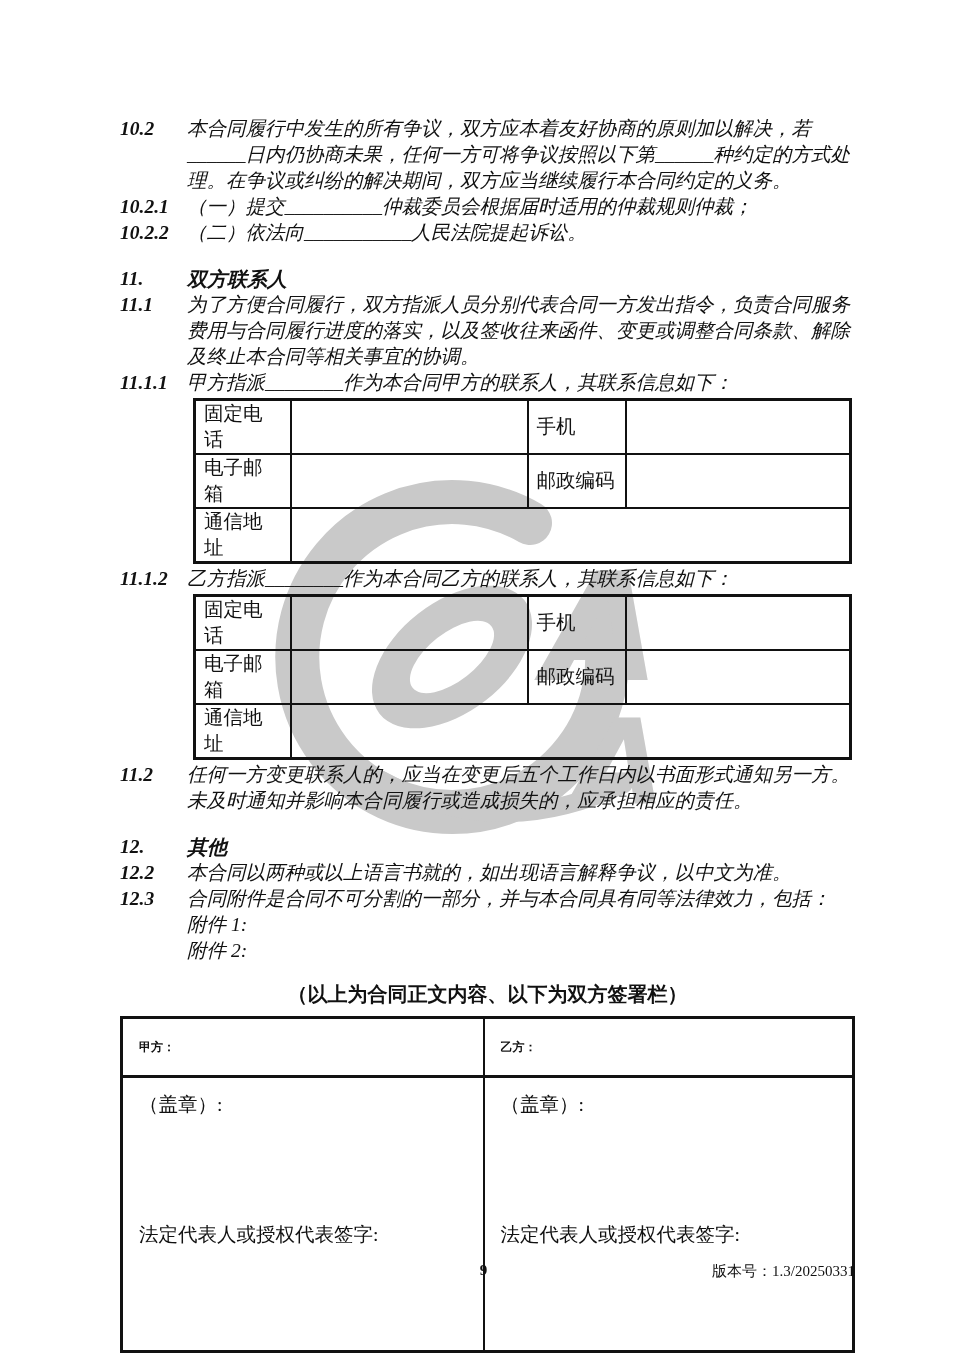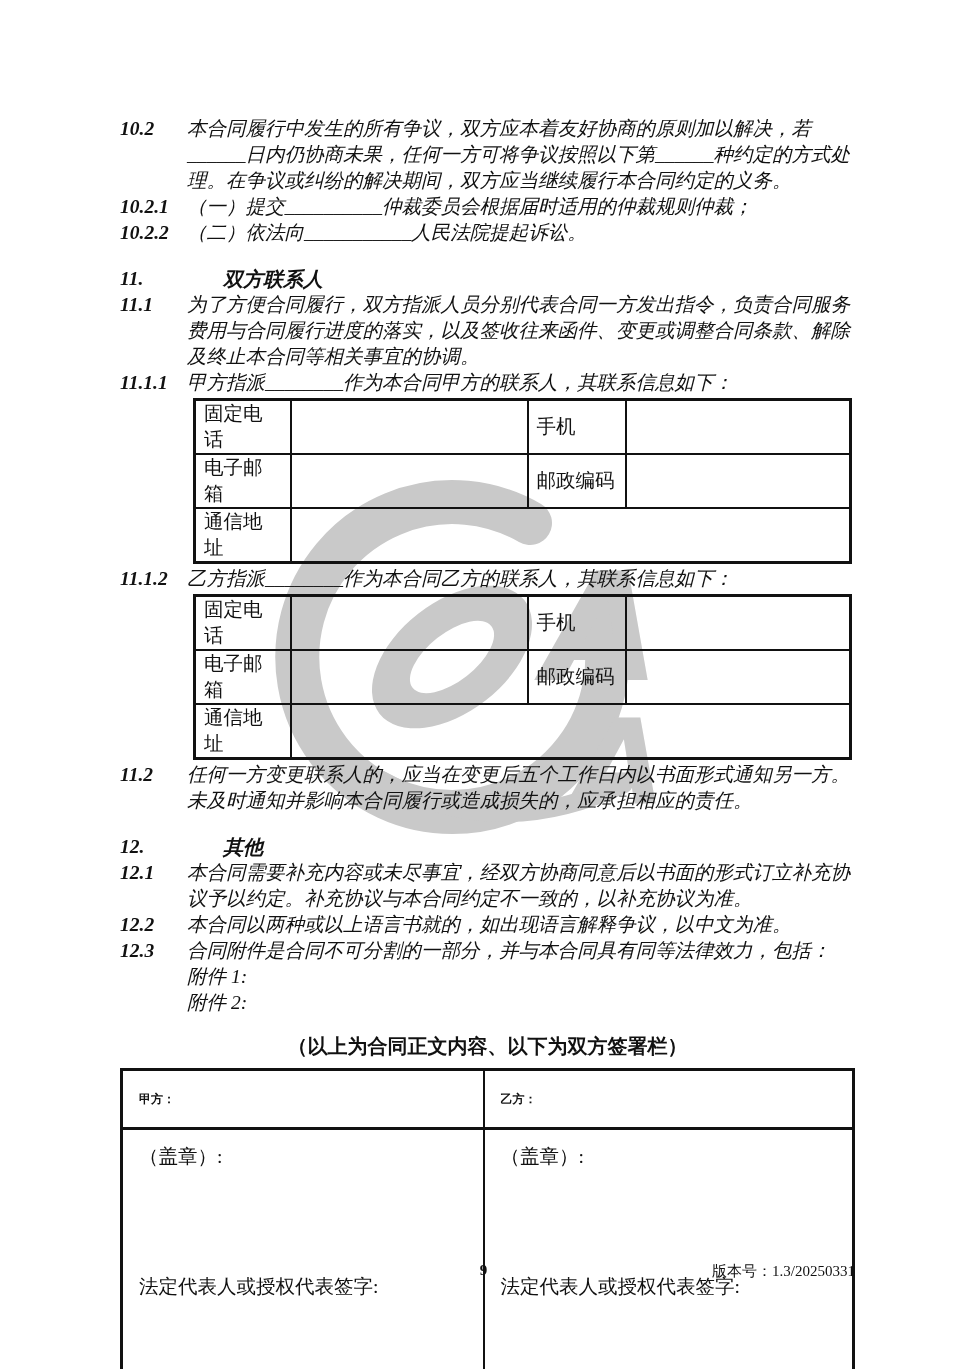--- a/index.html
+++ b/index.html
@@ -16,21 +16,21 @@
     position:absolute;left:252px;top:462px;width:480px;height:385px;
     z-index:0;
   }
   .content{
     position:absolute;left:120px;top:116px;width:735px;z-index:1;
     font-size:19.5px;line-height:26px;
   }
   .clause{display:flex;align-items:flex-start;font-style:italic;}
   .clause .num{flex:0 0 67px;font-weight:bold;white-space:nowrap;}
   .clause .ctext{flex:1;}
-  .sec{margin-top:20px;gap:36px;}
+  .sec{margin-top:20px;}
   .sec .ctext{font-weight:bold;font-size:20px;}
   .contact-table{
     border-collapse:collapse;
     margin:2px 0 2px 73px;
     width:659px;
     border:3px solid #111;
     table-layout:fixed;
   }
   .contact-table td{
     border:2px solid #111;
@@ -166,24 +166,20 @@
     <div class="clause">
       <span class="num">11.2</span>
       <div class="ctext">任何一方变更联系人的，应当在变更后五个工作日内以书面形式通知另一方。未及时通知并影响本合同履行或造成损失的，应承担相应的责任。</div>
     </div>
 
     <div class="clause sec">
       <span class="num">12.</span>
       <div class="ctext">其他</div>
     </div>
 
-    <div class="clause">
-      <span class="num">12.1</span>
-      <div class="ctext">本合同需要补充内容或未尽事宜，经双方协商同意后以书面的形式订立补充协议予以约定。补充协议与本合同约定不一致的，以补充协议为准。</div>
-    </div>
 
     <div class="clause">
       <span class="num">12.2</span>
       <div class="ctext">本合同以两种或以上语言书就的，如出现语言解释争议，以中文为准。</div>
     </div>
 
     <div class="clause">
       <span class="num">12.3</span>
       <div class="ctext">
         <div>合同附件是合同不可分割的一部分，并与本合同具有同等法律效力，包括：</div>

